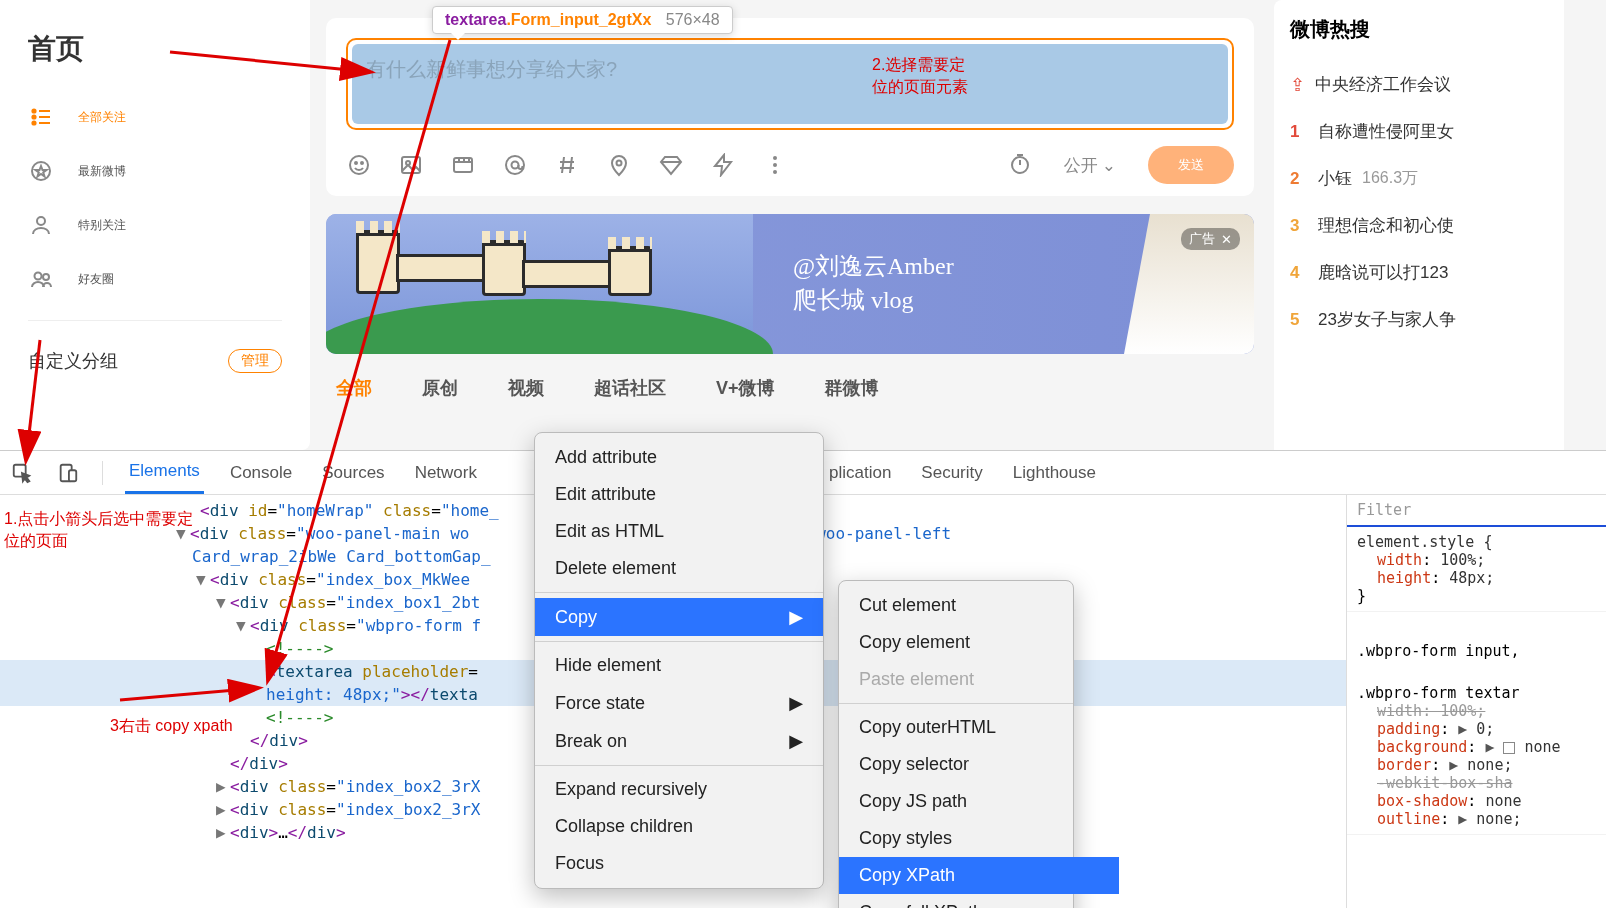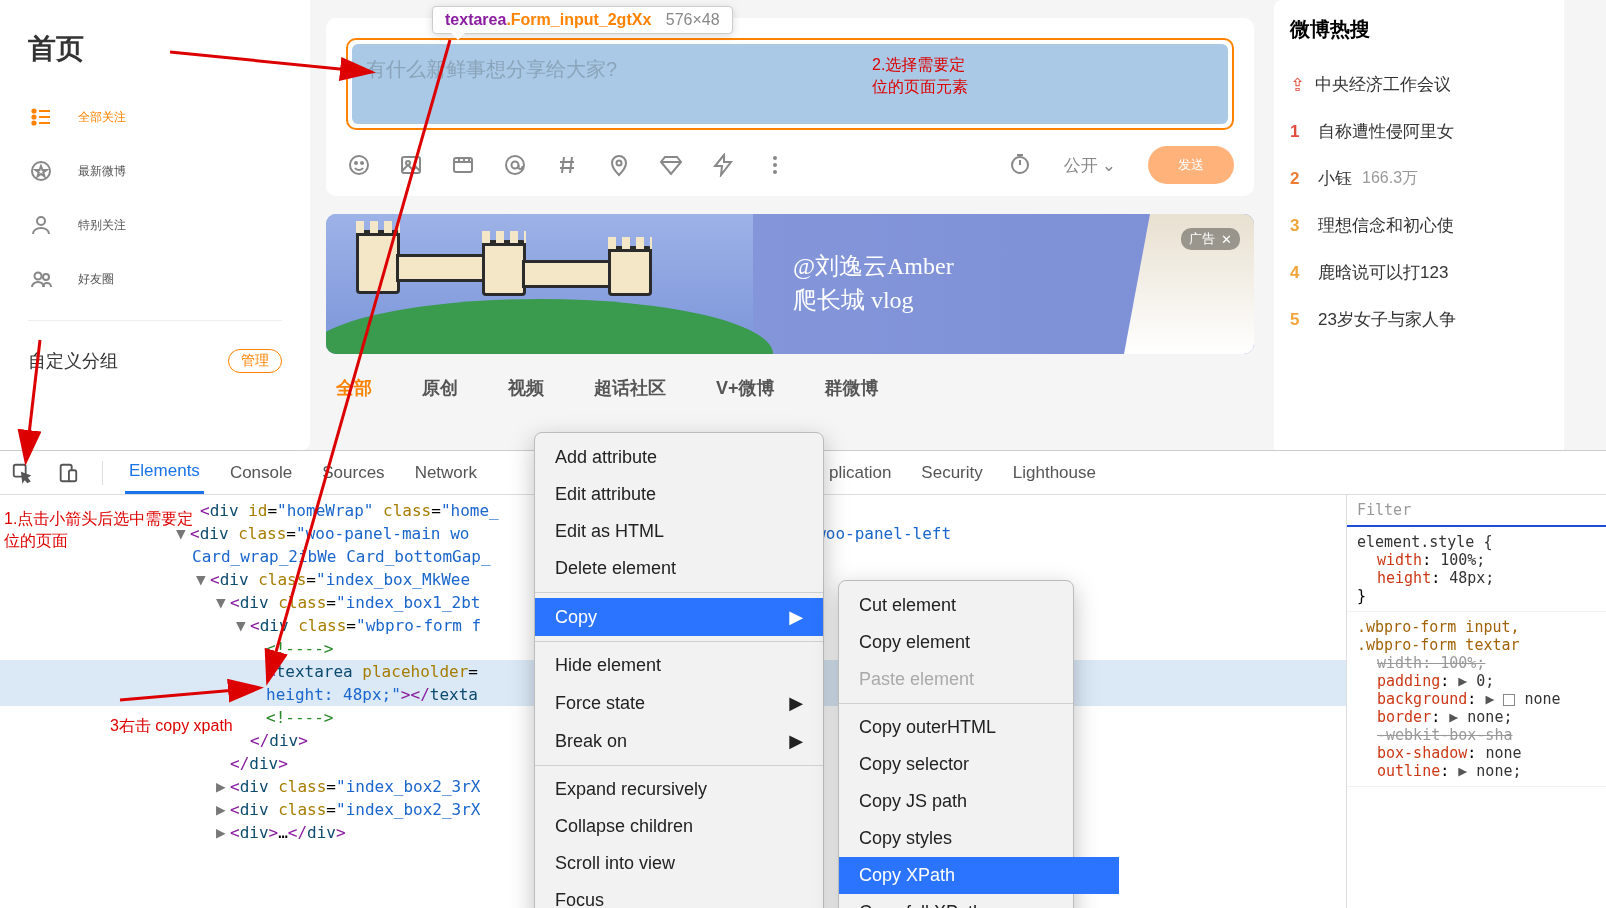--- a/index.html
+++ b/index.html
@@ -84,21 +84,21 @@
   .caret { color:#777; display:inline-block; width:14px;}
   .hl-line { background:#dbe9f7; }
   
   .dt-styles { width:260px; border-left:1px solid #ddd; font-family: Menlo, Consolas, monospace; font-size: 15px; overflow:auto;}
   .styles-tabs { display:flex; border-bottom:1px solid #ddd; }
   .styles-tab { padding:10px 14px; cursor:pointer; color:#555;}
   .styles-tab.active { color:#1a73e8; border-bottom:3px solid #1a73e8;}
   .styles-filter { padding: 6px 10px; color:#999; border-bottom:2px solid #1d4ed8;}
   .rule { padding: 6px 10px; border-bottom: 1px solid #f2f2f2;}
   .selector-line { color:#333;}
-  .sel-purple { color:#a16207;}
+  .sel-purple { color:#000000;margin-top:24px;}
   .prop { padding-left: 20px;}
   .prop-name { color:#cc3815;}
   .prop-val { color:#333;}
   .strike { text-decoration: line-through; color:#999;}
   .tri { color:#555;}
   .swatch { display:inline-block; width:12px; height:12px; border:1px solid #888; vertical-align:middle; background: #fff;}
   
   
   .ctx-menu { position:absolute; background:#f2f2f2; border:1px solid #bbb; border-radius:8px; box-shadow: 0 8px 24px rgba(0,0,0,.25); font-size: 18px; color:#222; padding: 6px 0; z-index: 50;}
   .ctx-item { padding: 8px 20px; display:flex; align-items:center; justify-content:space-between; cursor:pointer; min-width: 280px;}
@@ -411,21 +411,20 @@
       <span>Force state</span>
       <span class="sub-arrow">▶</span>
     </div>
   <div class="ctx-item">
       <span>Break on</span>
       <span class="sub-arrow">▶</span>
     </div>
   <div class="ctx-sep"></div>
   <div class="ctx-item">Expand recursively</div>
   <div class="ctx-item">Collapse children</div>
-  <div class="ctx-item">Scroll into view</div>
   <div class="ctx-item">Focus</div>
 
 </div>
 
 <div class="ctx-menu" style="top:580px; left:838px; width:236px;">
   <div class="ctx-item">Cut element</div>
   <div class="ctx-item">Copy element</div>
   <div class="ctx-item disabled">Paste element</div>
   <div class="ctx-sep"></div>
   <div class="ctx-item">Copy outerHTML</div>

